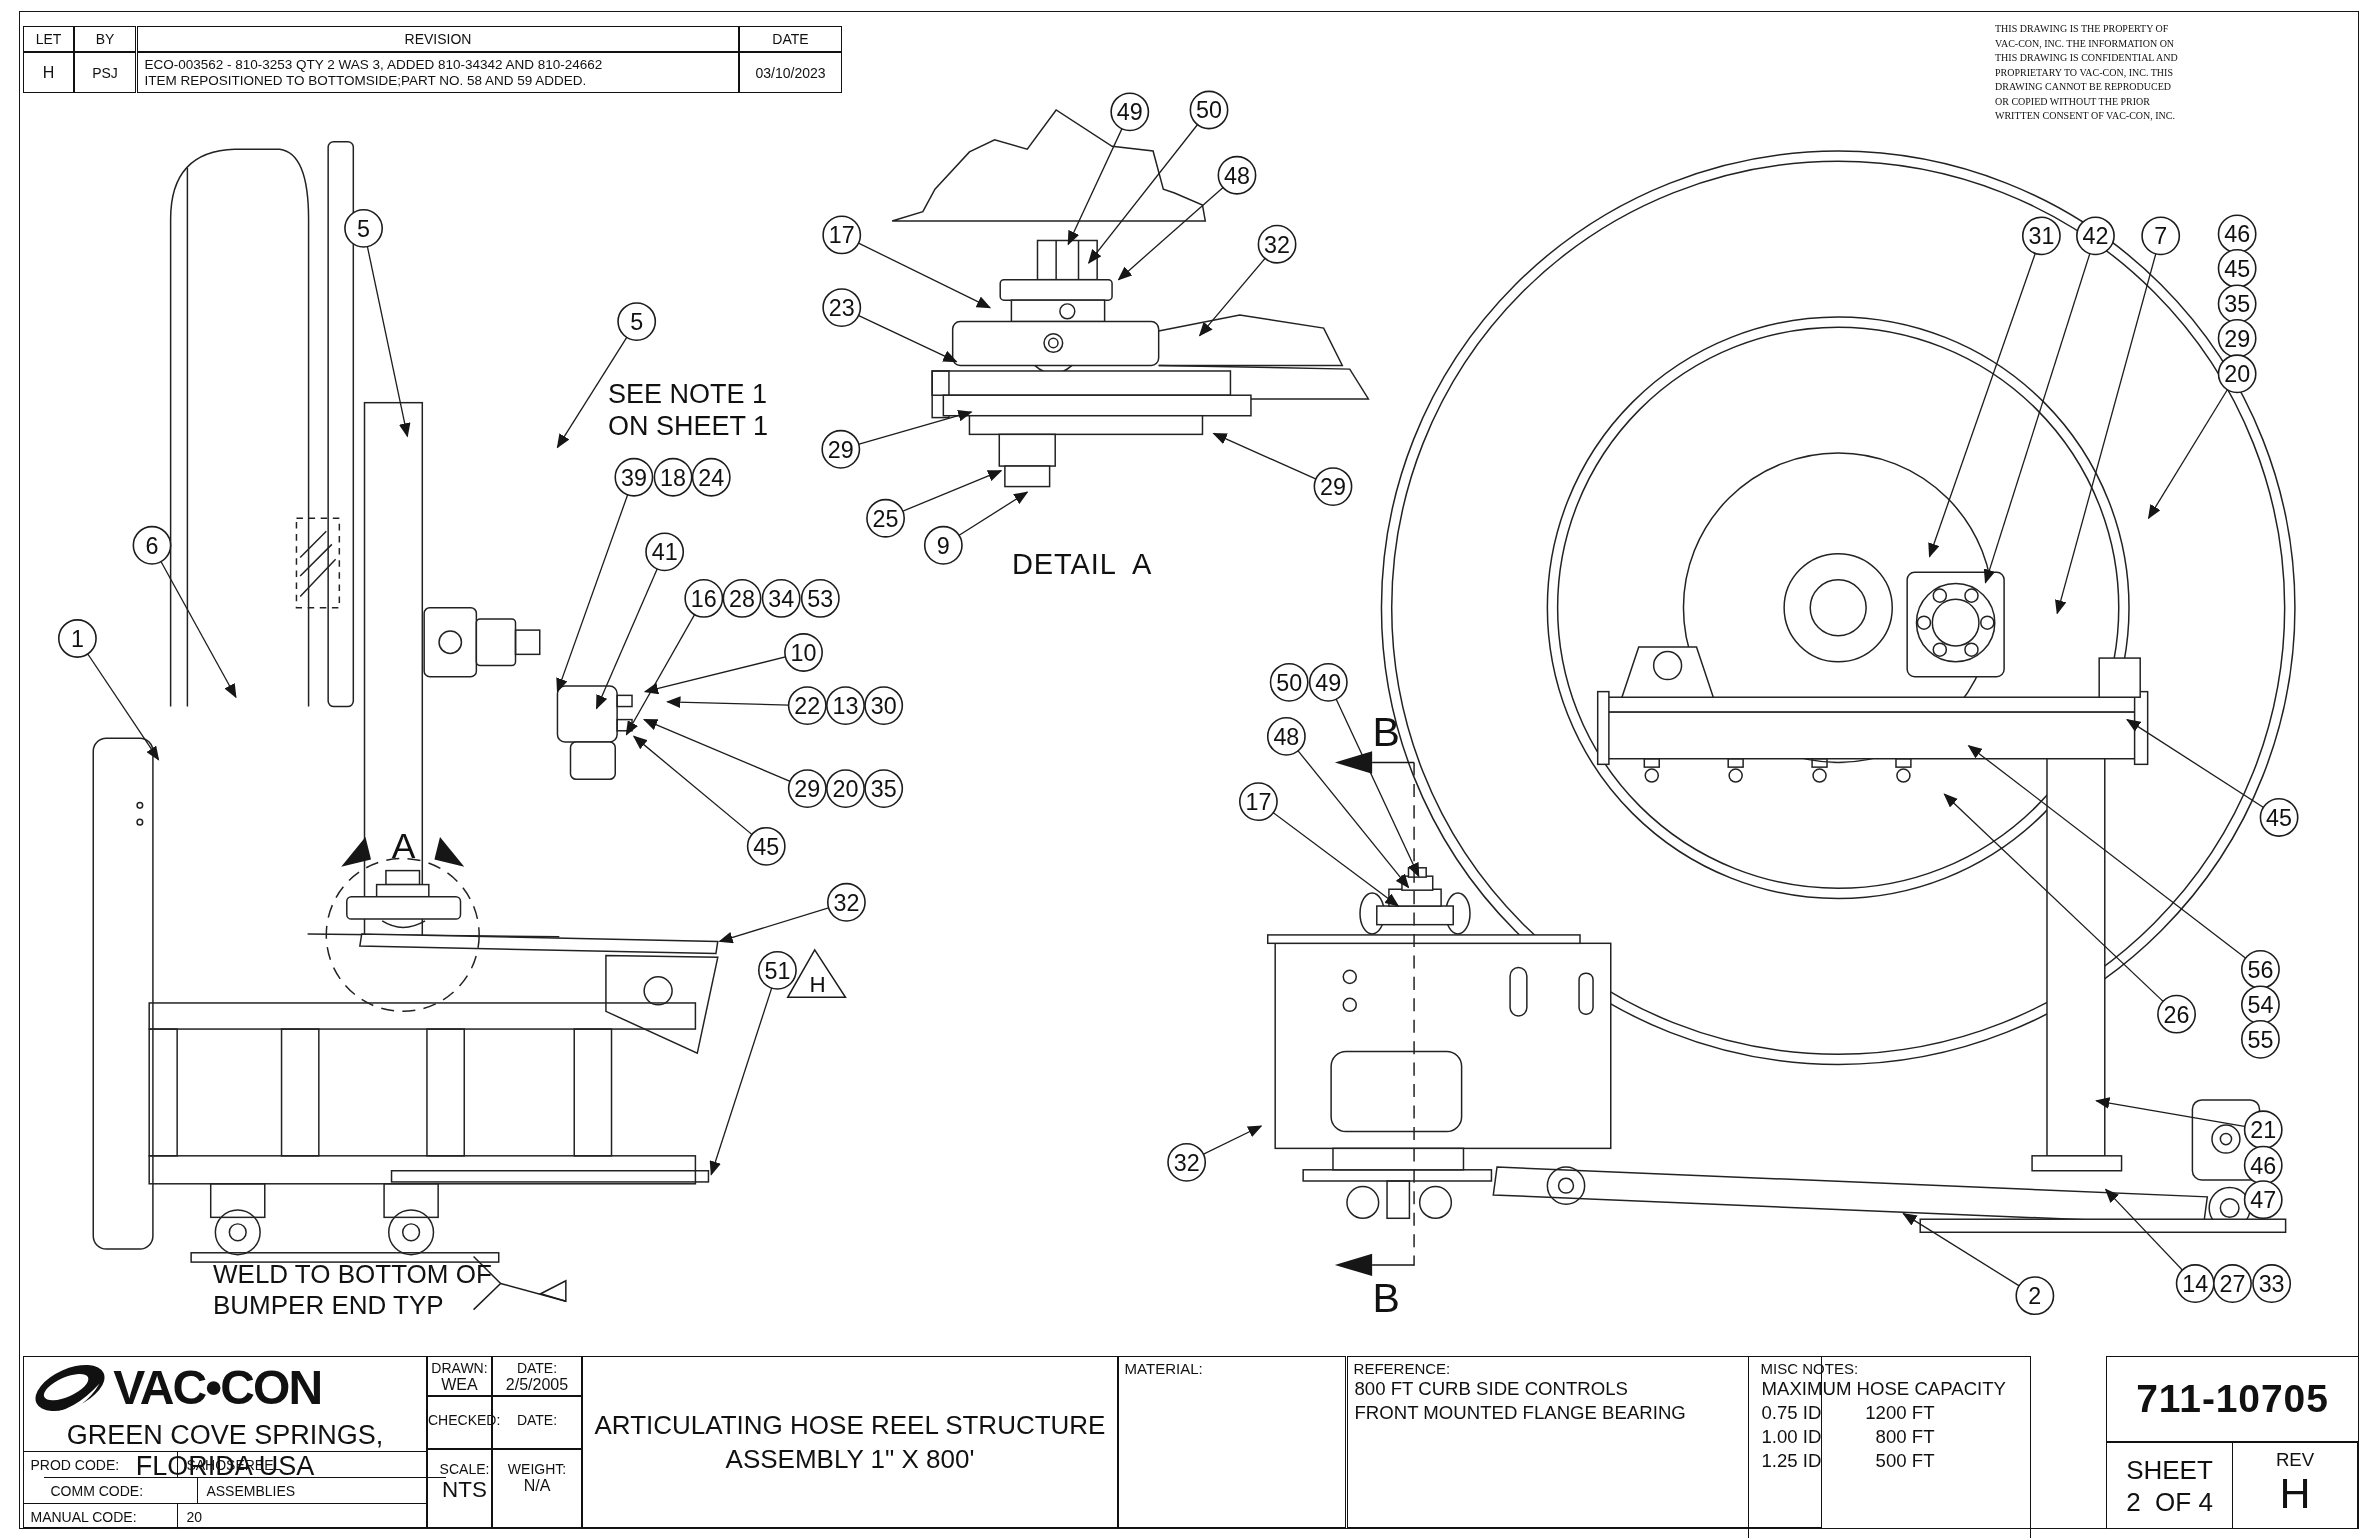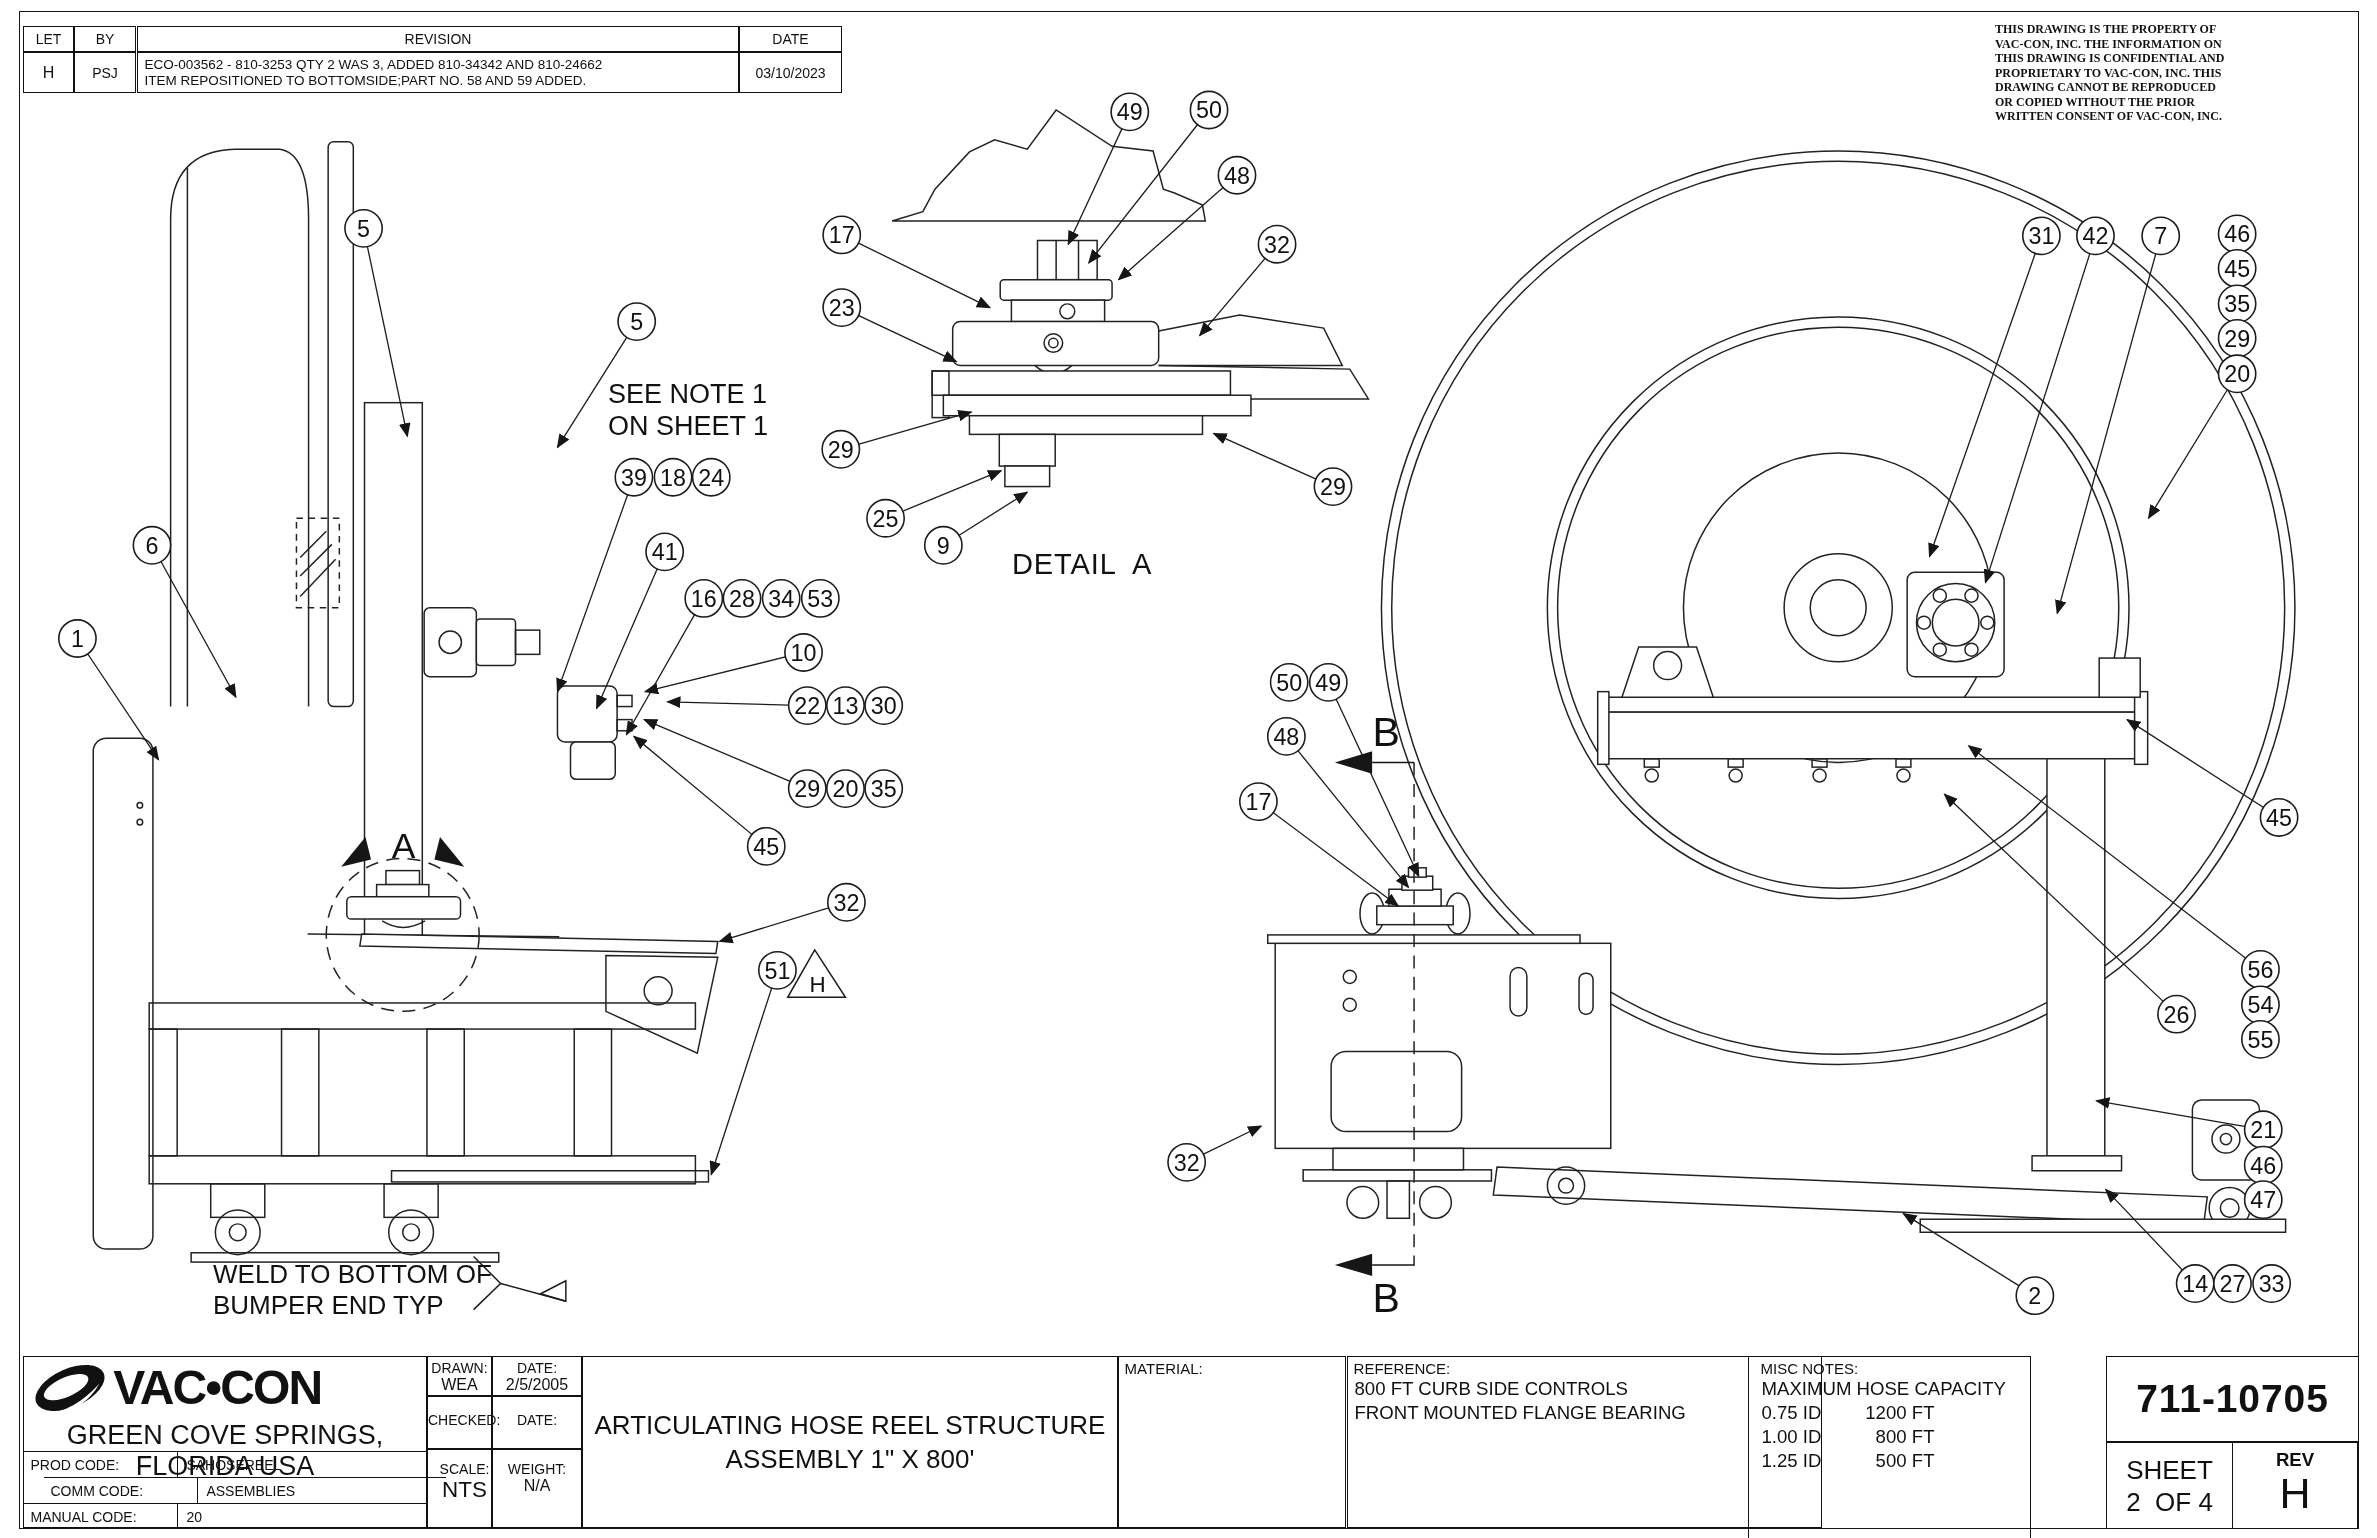--- a/index.html
+++ b/index.html
@@ -13,21 +13,21 @@
   .white{fill:#fff;}
   .dash{stroke-dasharray:14 9;}
   .dash2{stroke-dasharray:7 6;}
   .svgletter{font-family:"Liberation Sans",sans-serif;fill:#111;text-anchor:middle;}
   
   .rev-table{position:absolute;left:23px;top:26px;width:818px;height:67px;}
   .rev-cell{position:absolute;border:1.4px solid #111;box-sizing:border-box;display:flex;align-items:center;justify-content:center;font-size:14px;}
   .rev-cell.left{justify-content:flex-start;padding-left:6.5px;}
   .rev-lines{line-height:16px;font-size:13.5px;}
   
-  .notice{position:absolute;left:1995px;top:22.4px;width:365px;font-family:"Liberation Serif",serif;font-weight:bold;font-size:12px;line-height:14.5px;}
+  .notice{position:absolute;left:1995px;top:22.4px;width:365px;font-family:"Liberation Serif",serif;font-weight:normal;font-size:10px;line-height:14.5px;}
   
   .anno{position:absolute;font-family:"Liberation Sans",sans-serif;color:#111;}
   .see-note{left:608px;top:378px;font-size:27px;line-height:32px;}
   .detail-label{left:1012px;top:548px;font-size:29px;white-space:pre;letter-spacing:0.9px;text-align:center;}
   .weld-note{left:213px;top:1259px;font-size:26px;line-height:31px;}
   
   .tb{position:absolute;left:23px;top:1356px;width:2335px;height:172px;font-family:"Liberation Sans",sans-serif;}
   .cell{position:absolute;border:1.4px solid #111;box-sizing:border-box;}
   .lbl{font-size:15px;padding:2.8px 0 0 5.6px;}
   .ctr{display:flex;flex-direction:column;align-items:center;justify-content:center;text-align:center;}
@@ -40,21 +40,21 @@
   .small-pair .t{font-size:14px;text-align:center;padding-top:2.8px;}
   .small-pair .v{font-size:16px;text-align:center;}
   .titletxt{font-size:26px;line-height:34px;text-align:center;}
   .refline{font-size:18.6px;line-height:24px;padding-left:6.5px;}
   .miscline{font-size:18.6px;line-height:24px;padding-left:6.5px;}
   .miscrow{display:flex;font-size:18.6px;line-height:24px;padding-left:6.5px;}
   .miscrow .id{width:84px;}
   .miscrow .ft{width:89px;text-align:right;}
   .dwgnum{font-size:39px;font-weight:bold;letter-spacing:0.9px;}
   .sheettxt{font-size:26px;line-height:32px;text-align:center;}
-  .revlbl{font-size:18.6px;text-align:center;padding-top:5.6px;font-weight:bold;}
+  .revlbl{font-size:18.6px;text-align:center;padding-top:5.6px;}
   .revval{font-size:43px;text-align:center;line-height:45px;}
 </style>
 </head>
 <body>
 
 <div class="sheet-border"></div>
 
 <svg id="art" width="2377" height="1538" viewBox="0 0 2550 1650">
   <defs>
     <marker id="arrowhead" markerWidth="11" markerHeight="9" refX="10" refY="4.5" orient="auto">

